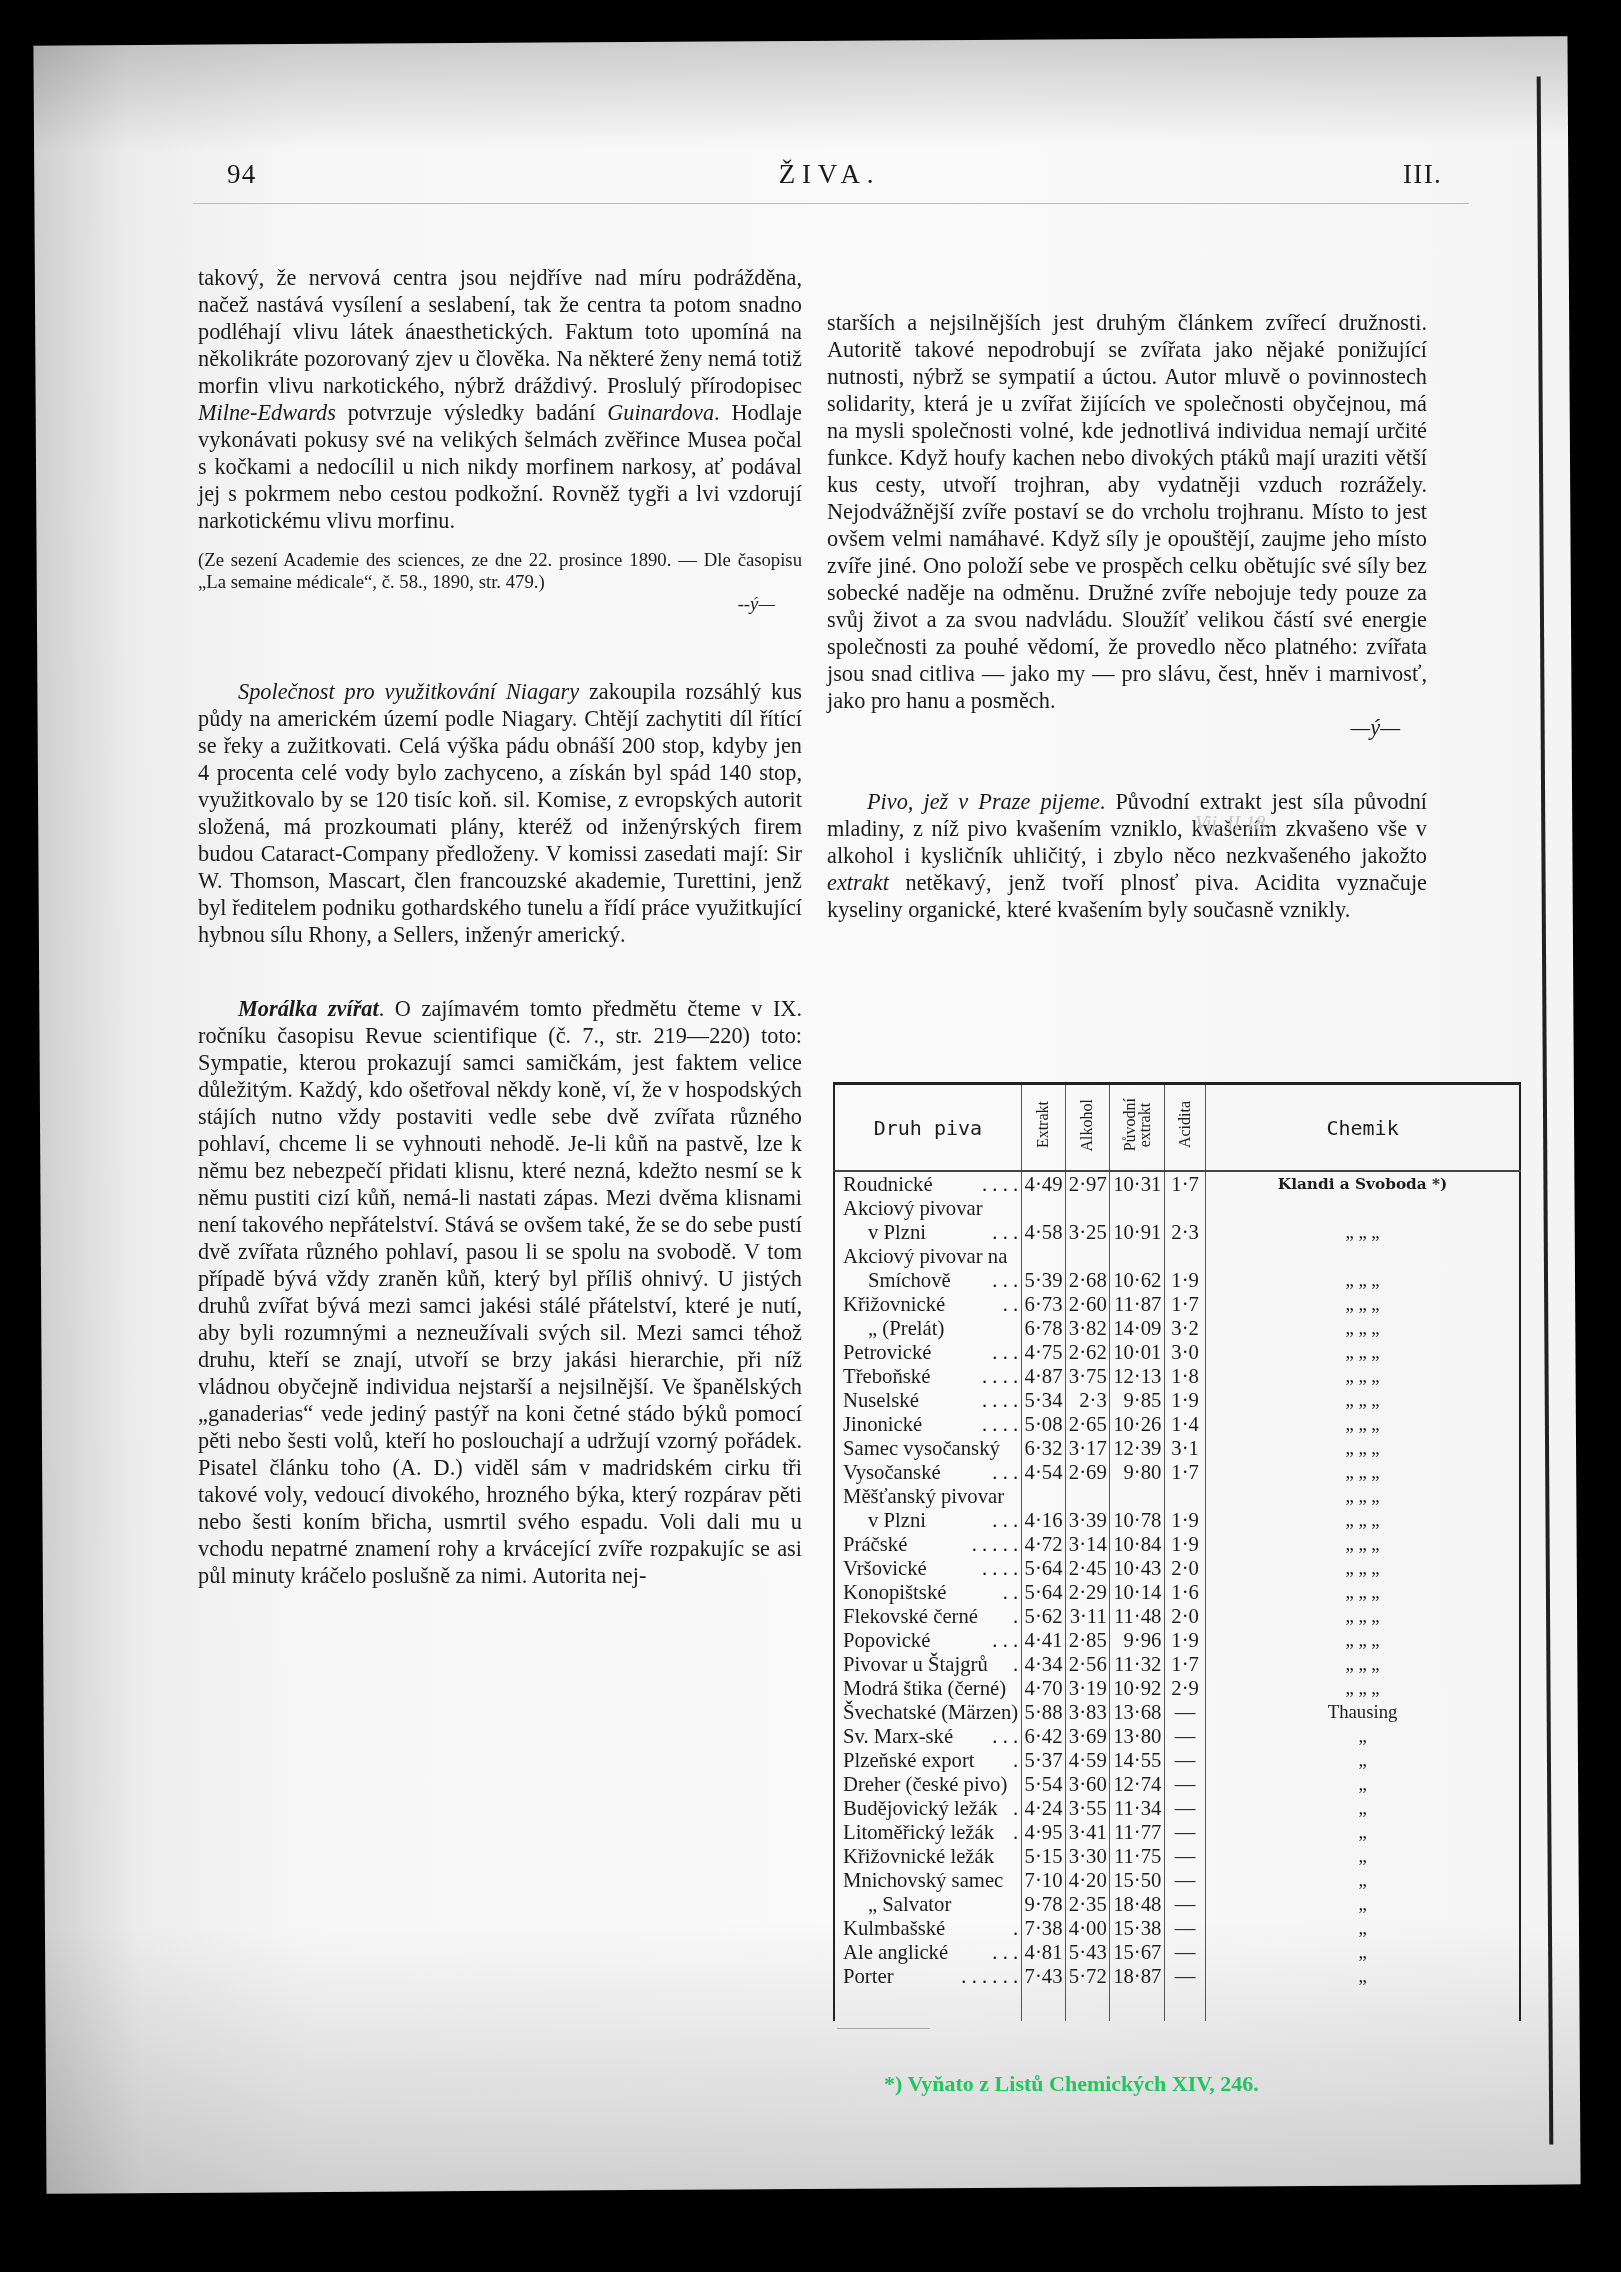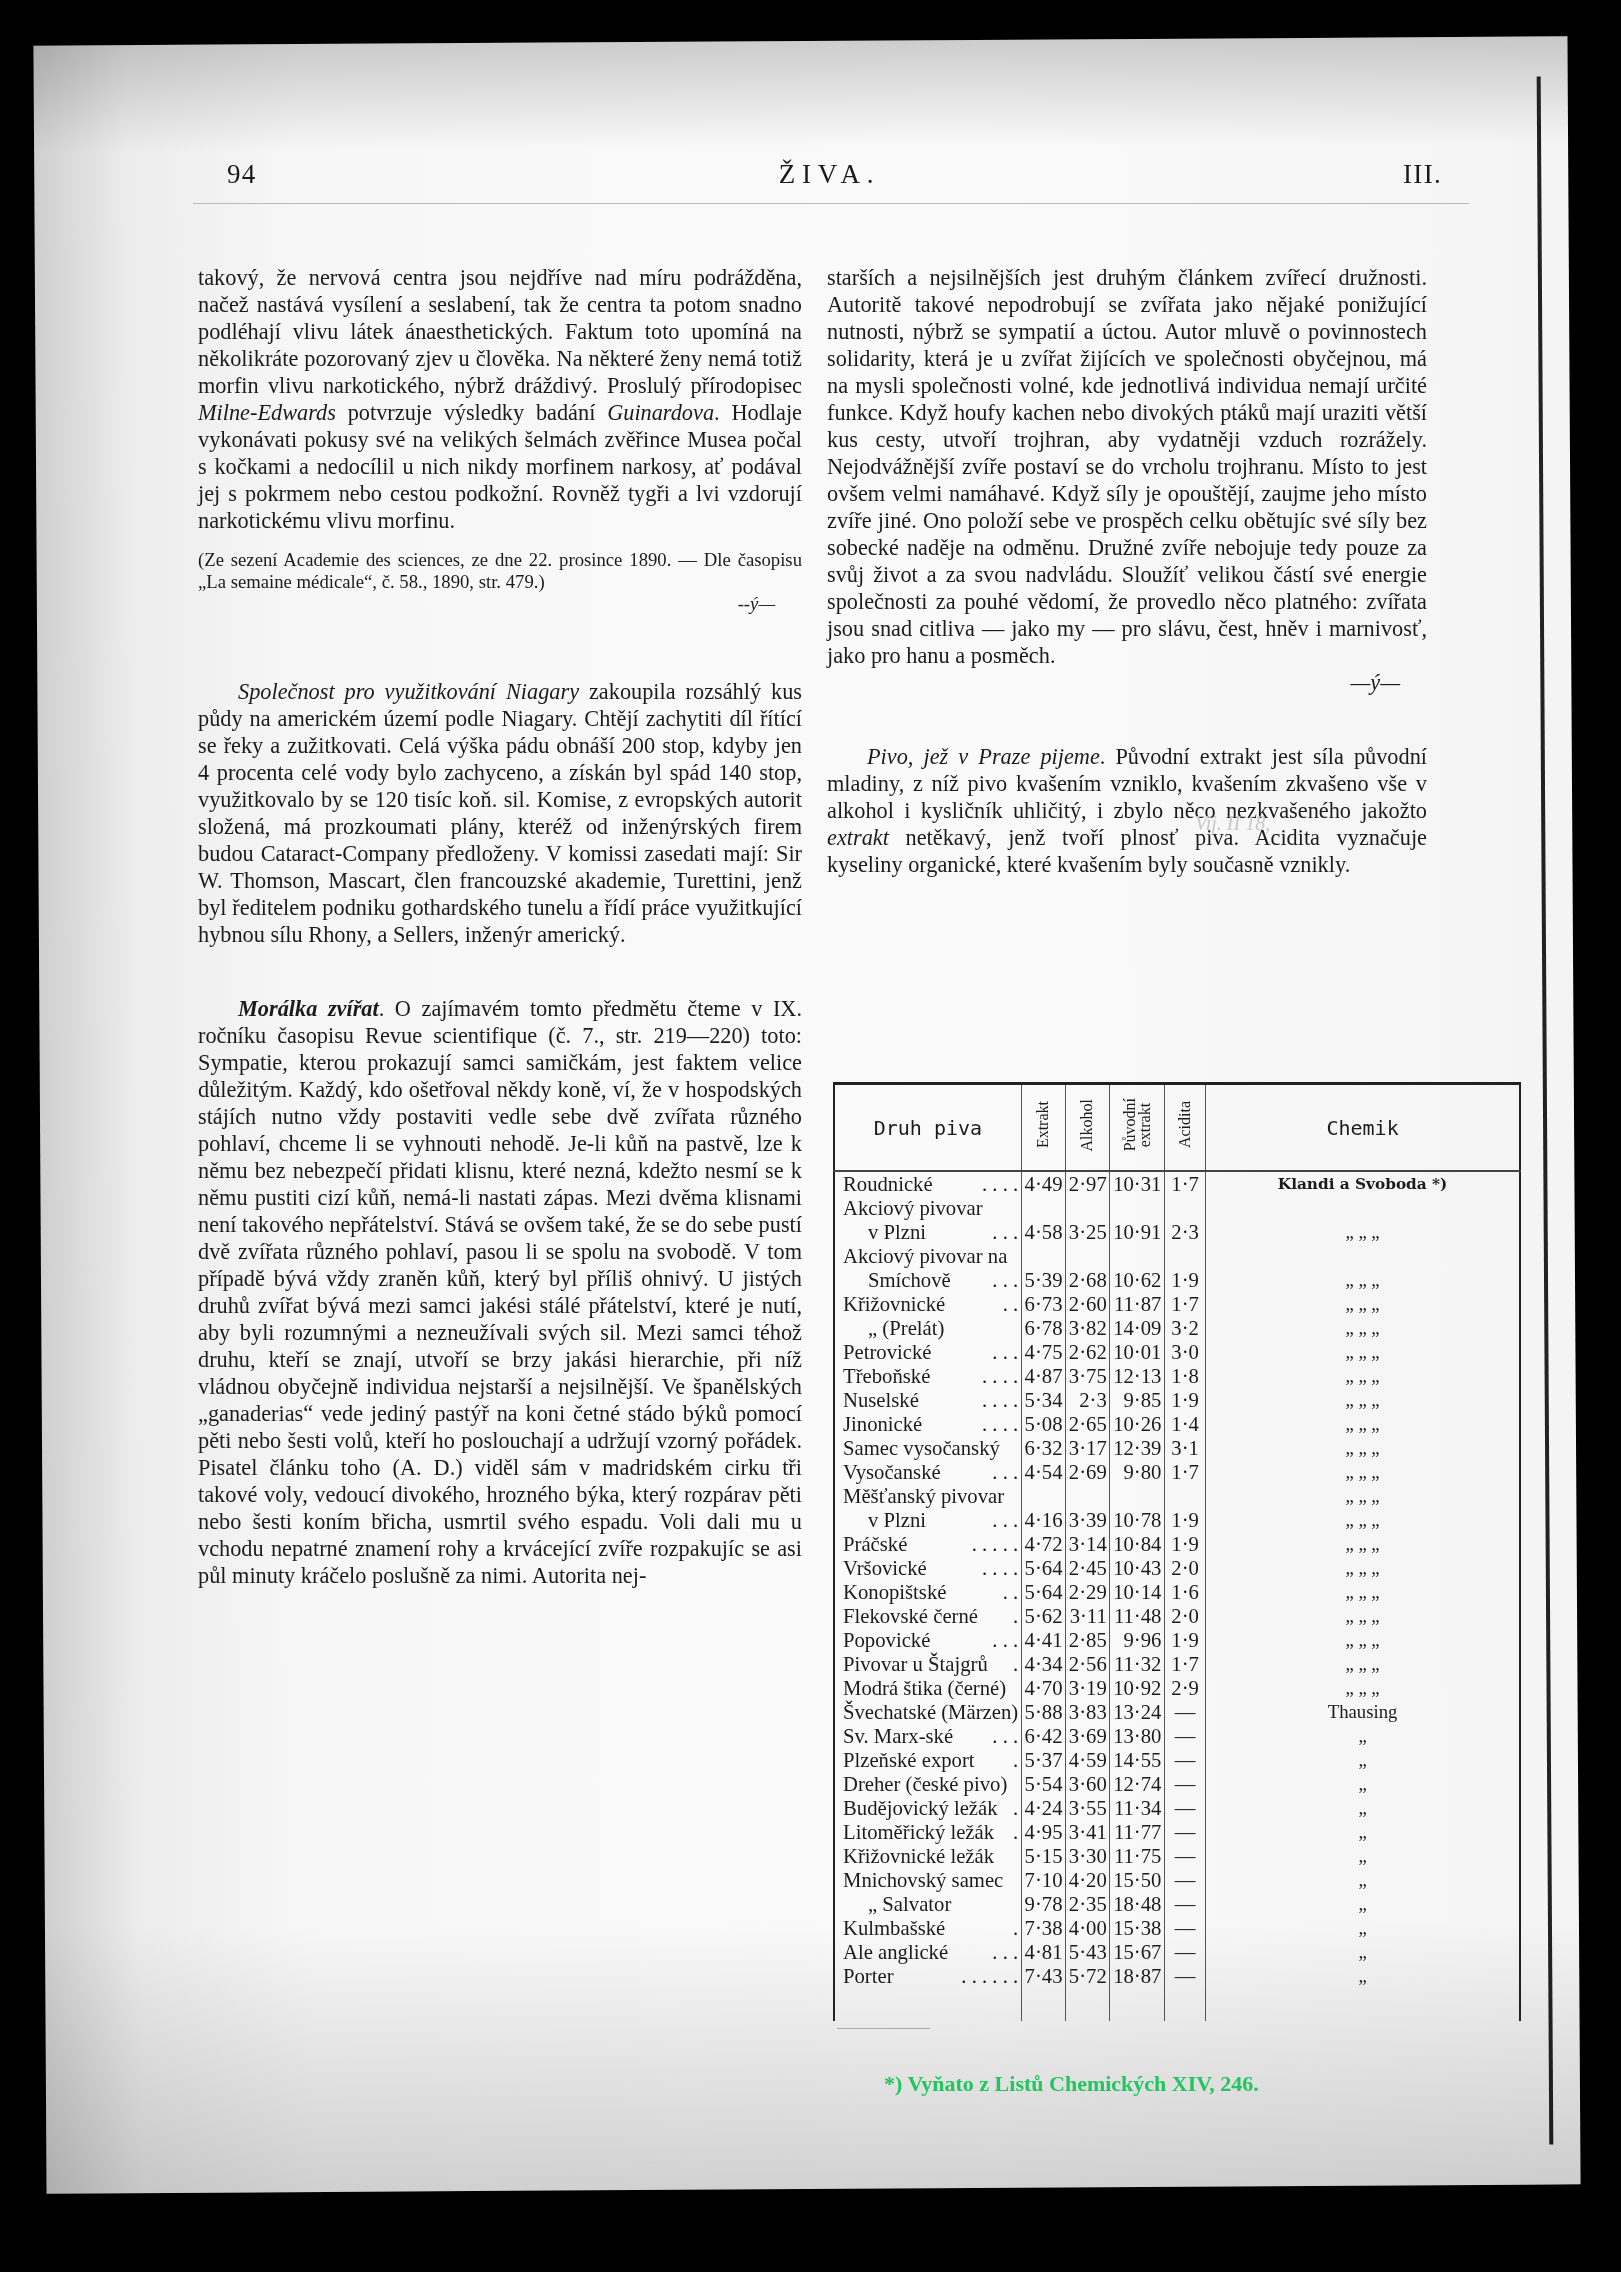--- a/index.html
+++ b/index.html
@@ -32,21 +32,21 @@
   .header .vol { position: absolute; right: 27px; top: 0; }
   .header-rule {
     position: absolute; left: 193px; right: 153px; top: 203px; height: 1.3px; background: #bbb;
   }
 
   .col {
     position: absolute; top: 264px; color: #1b1b1b; font-size: 22.3px; line-height: 27px;
     text-align: justify; hyphens: manual;
   }
   .col.left { left: 198px; width: 604px; }
-  .col.right { left: 827px; width: 600px; }
+  .col.right { left: 827px; width: 600px; margin-top: 45px; }
   .col p { margin: 0; text-indent: 0; }
   .col p.indent { text-indent: 40px; }
   .col .it { font-style: italic; }
   .col .sig { display: block; text-align: right; font-style: italic; padding-right: 27px; }
   .note { font-size: 18.7px; line-height: 22px; margin-top: 14.7px !important; }
   .gap-lg { height: 63px; }
   .gap-md { height: 47px; }
 
   
   .beer-table {
@@ -433,21 +433,21 @@
       </tr>
       <tr>
         <td>
           <div class="lead">
             <span>Švechatské (Märzen)</span>
             <span></span>
           </div>
         </td>
         <td class="num">5·88</td>
         <td class="num">3·83</td>
-        <td class="num">13·24</td>
+        <td class="num">13·68</td>
         <td class="acid">—</td>
         <td class="chem">Thausing</td>
       </tr>
       <tr>
         <td>
           <div class="lead">
             <span>Sv. Marx-ské</span>
             <span>. . .</span>
           </div>
         </td>

